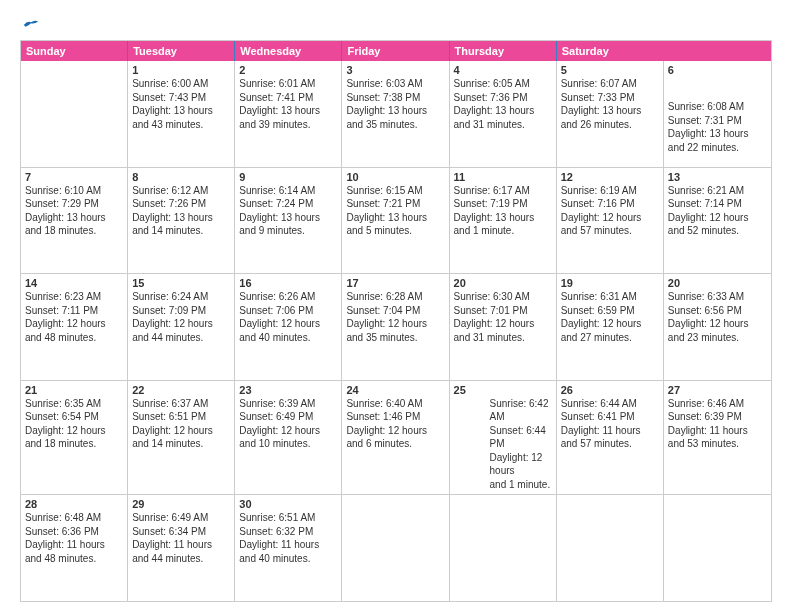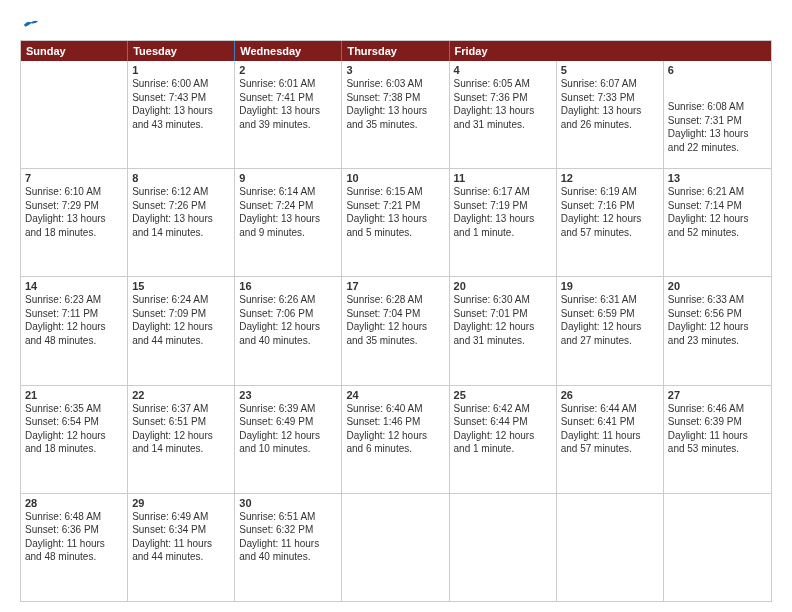--- a/index.html
+++ b/index.html
@@ -59,21 +59,21 @@
     }
     .calendar {
       flex: 1;
       display: flex;
       flex-direction: column;
       border: 1px solid #ccc;
     }
     .cal-header {
       display: grid;
       grid-template-columns: repeat(7, 1fr);
-      background: #7f1d1d;
+      background: #ec4899;
     }
     .cal-header-cell {
       color: #fff;
       font-size: 11px;
       font-weight: bold;
       padding: 4px 5px;
       text-align: left;
       border-right: 1px solid #3a80c0;
     }
     .cal-header-cell:last-child { border-right: none; }
@@ -130,22 +130,23 @@
       <div class="month-title"></div>
       <div class="location"></div>
     </div>
   </div>
 
   <div class="calendar">
     <div class="cal-header" id="cal-header">
         <div class="cal-header-cell">Sunday</div>
         <div class="cal-header-cell">Tuesday</div>
         <div class="cal-header-cell">Wednesday</div>
+        <div class="cal-header-cell">Friday</div>
         <div class="cal-header-cell">Thursday</div>
-        <div class="cal-header-cell">Friday</div>
+        <div class="cal-header-cell">Saturday</div>
       </div>
     <div class="cal-body" id="cal-body">
         <div class="cal-row">
           <div class="cal-cell empty"></div>
           <div class="cal-cell">
             <span class="day-num">1</span>
             <div class="cell-info" style="white-space: pre-line;">Sunrise: 6:00 AM
 Sunset: 7:43 PM
 Daylight: 13 hours
 and 43 minutes.</div>
@@ -312,21 +313,21 @@
           </div>
           <div class="cal-cell">
             <span class="day-num">24</span>
             <div class="cell-info" style="white-space: pre-line;">Sunrise: 6:40 AM
 Sunset: 1:46 PM
 Daylight: 12 hours
 and 6 minutes.</div>
           </div>
           <div class="cal-cell">
             <span class="day-num">25</span>
-            <div class="cell-info" style="white-space: pre-line;">Sunrise: 6:42 AM
+            <div class="cell-info" style="white-space: pre-line; margin-left: 36px;">Sunrise: 6:42 AM
 Sunset: 6:44 PM
 Daylight: 12 hours
 and 1 minute.</div>
           </div>
           <div class="cal-cell">
             <span class="day-num">26</span>
             <div class="cell-info" style="white-space: pre-line;">Sunrise: 6:44 AM
 Sunset: 6:41 PM
 Daylight: 11 hours
 and 57 minutes.</div>

